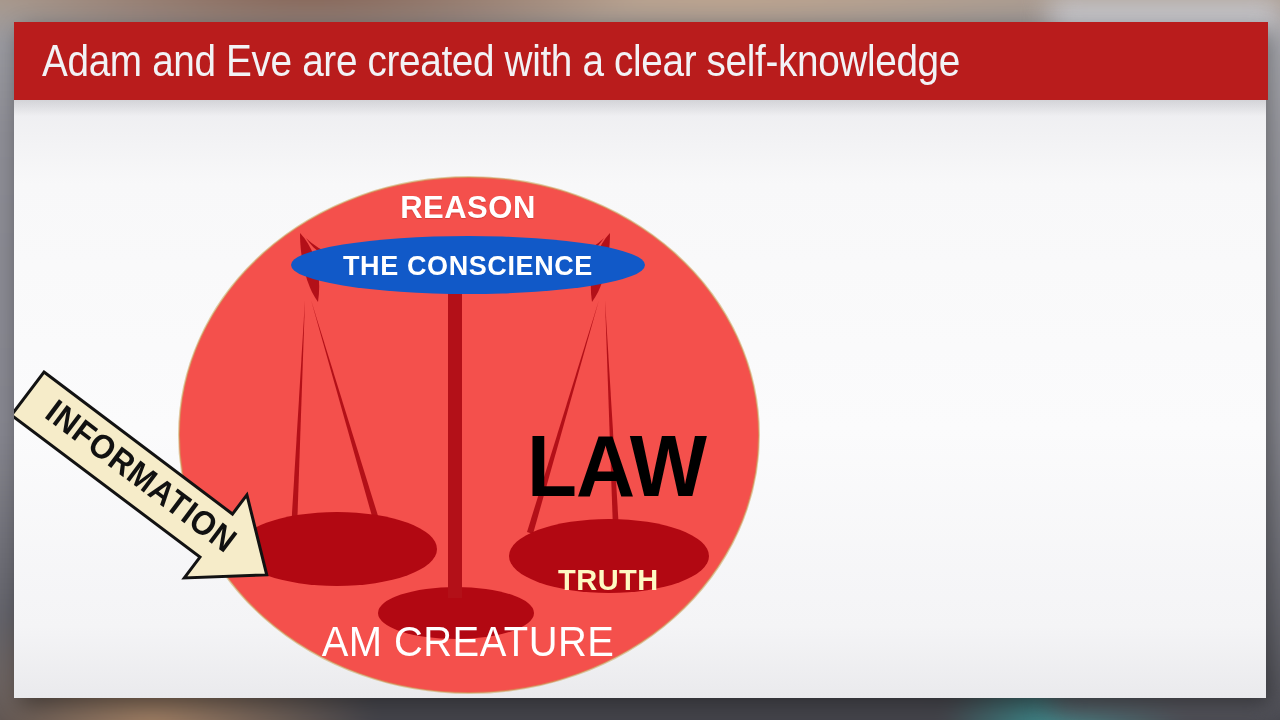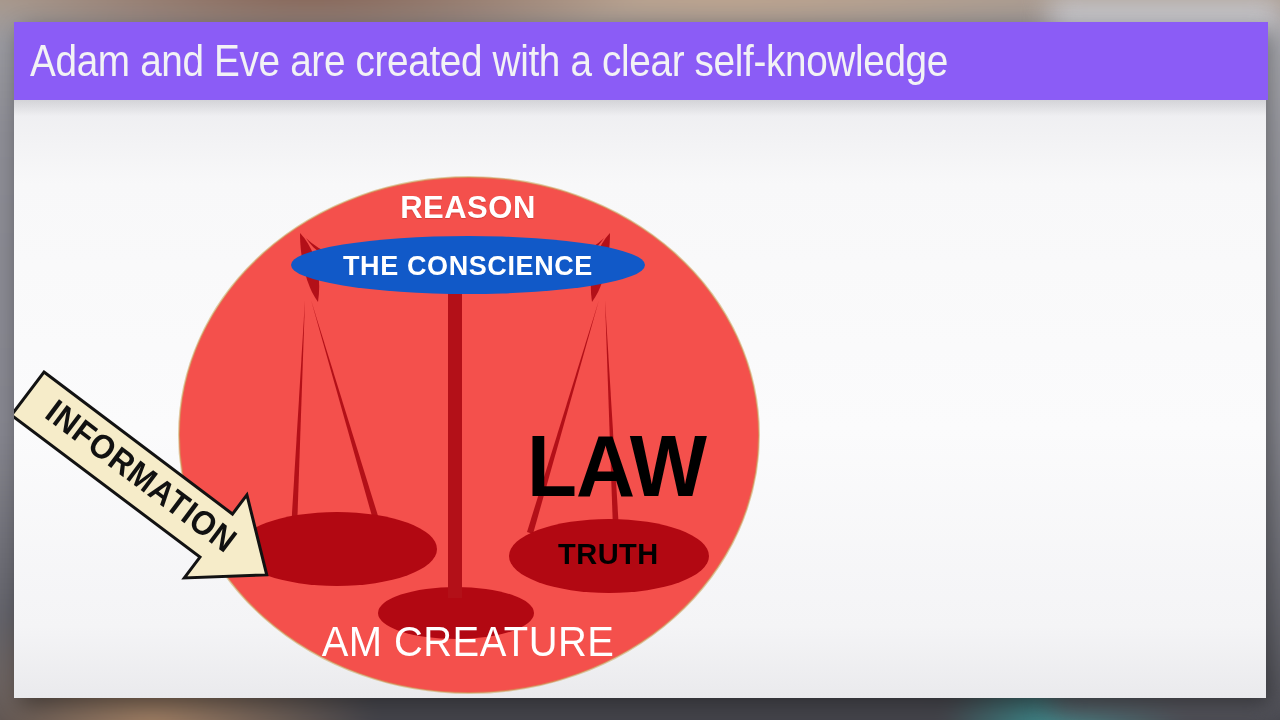--- a/index.html
+++ b/index.html
@@ -47,25 +47,25 @@
     left: 14px; top: 22px;
     width: 1252px; height: 676px;
     box-shadow: 6px 8px 22px rgba(0,0,0,0.45);
     background: #f7f7f8;
   }
 
   .title-bar {
     position: absolute;
     left: 14px; top: 22px;
     width: 1254px; height: 78px;
-    background: #8b5cf6;
+    background: #b91c1c;
     display: flex;
     align-items: center;
     box-sizing: border-box;
-    padding-left: 16px;
+    padding-left: 28px;
   }
   .title-text {
     color: #f2f2f5;
     font-family: "Liberation Sans Narrow", "Liberation Sans", sans-serif;
     font-size: 44px;
     font-weight: 400;
     letter-spacing: -0.4px;
     white-space: nowrap;
     transform: scaleX(0.88);
     transform-origin: left center;
@@ -125,22 +125,22 @@
     top: 422px;
     color: #000000;
     font-size: 88px;
     line-height: 88px;
     letter-spacing: -1px;
     transform: scaleX(0.93);
     transform-origin: left top;
   }
   #lbl-truth {
     left: 558px;
-    top: 538px;
-    color: #000000;
+    top: 564px;
+    color: #fef9c3;
     font-size: 29px;
     letter-spacing: .5px;
   }
   #lbl-amcreature {
     left: 0; right: 0;
     top: 618px;
     text-align: center;
     color: #ffffff;
     font-family: "Liberation Sans Narrow", "Liberation Sans", sans-serif;
     font-weight: 400;

